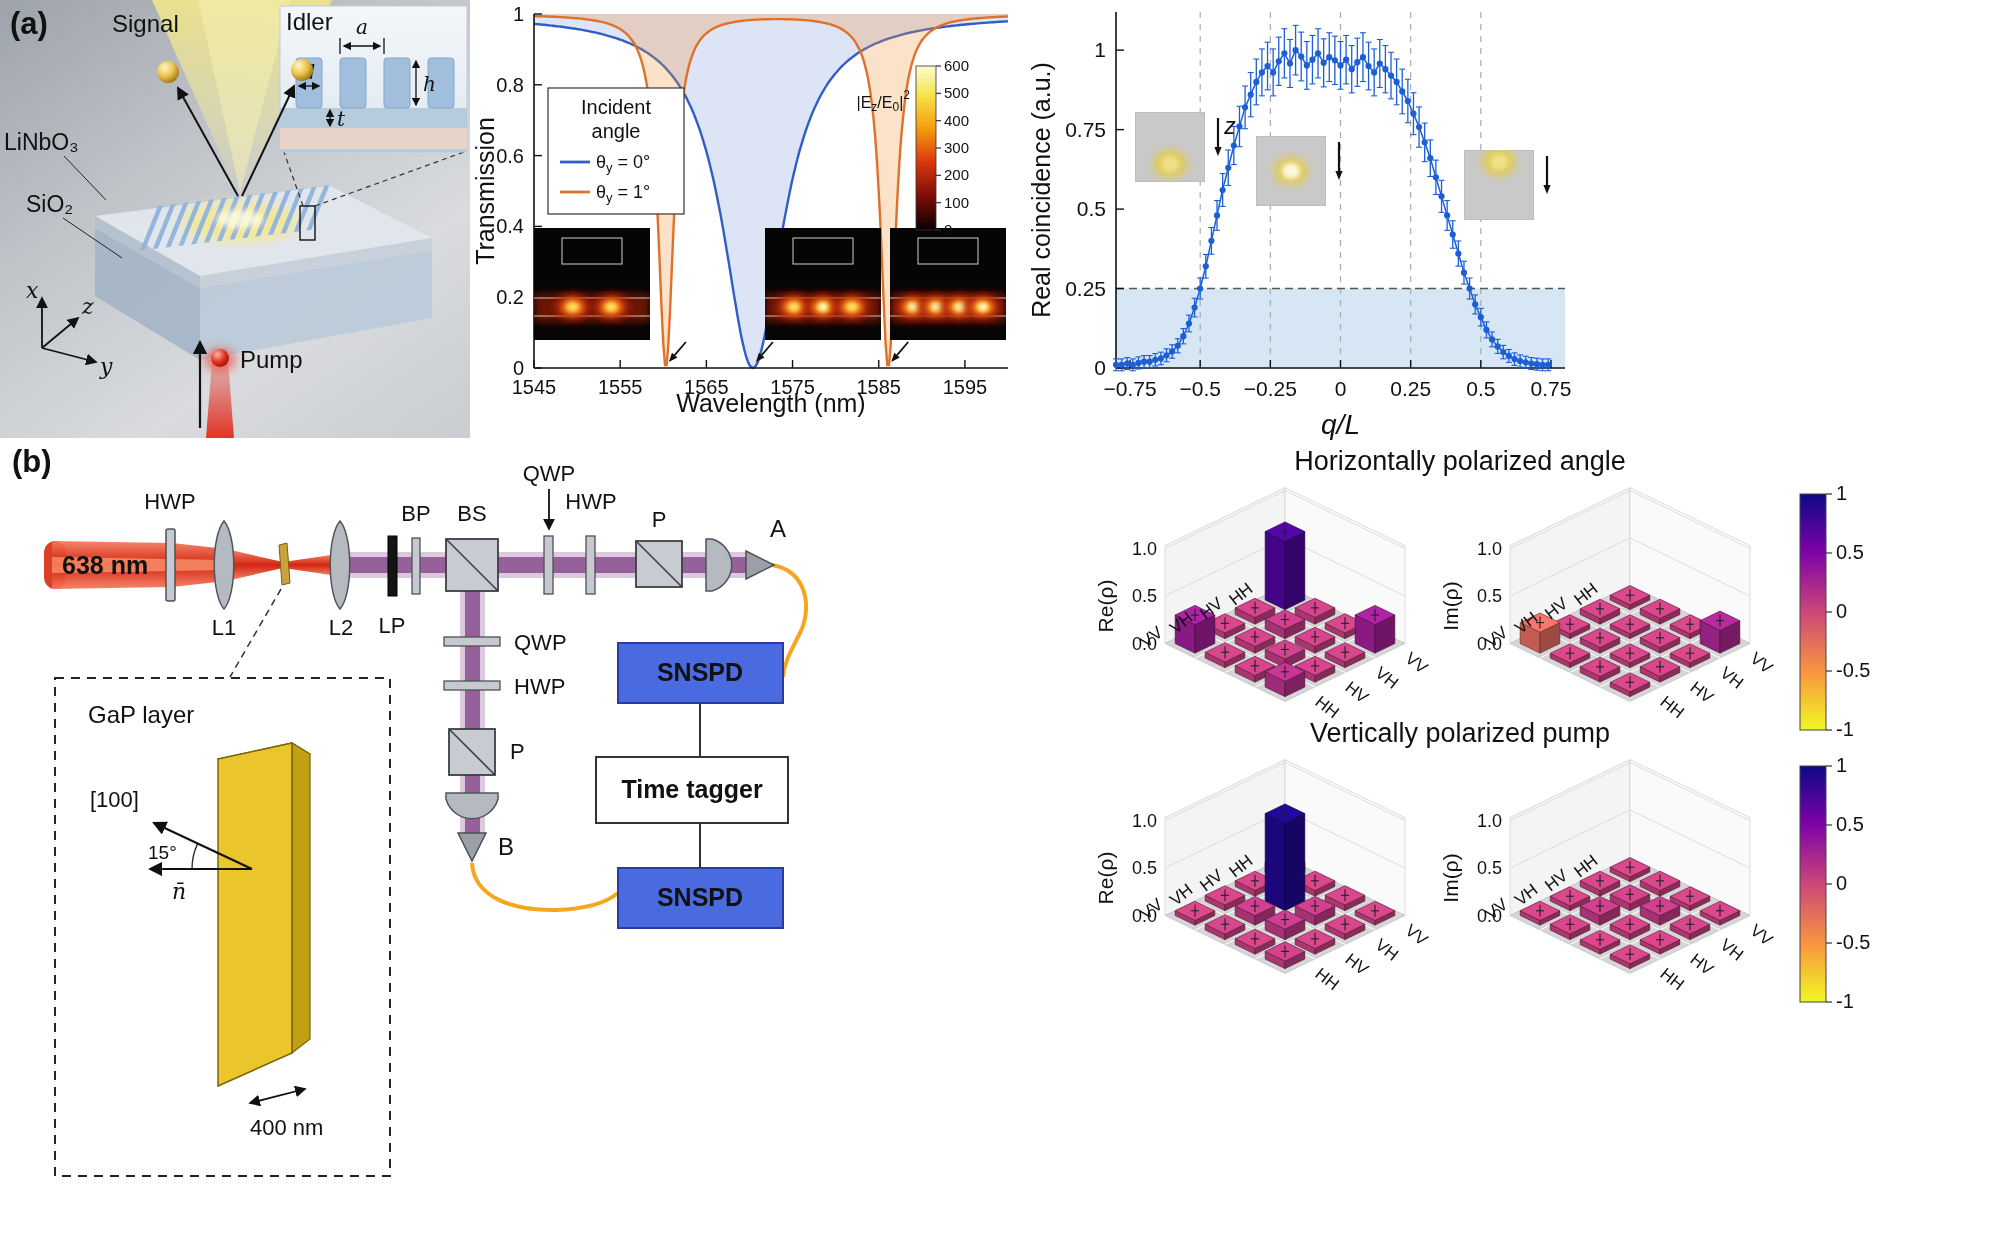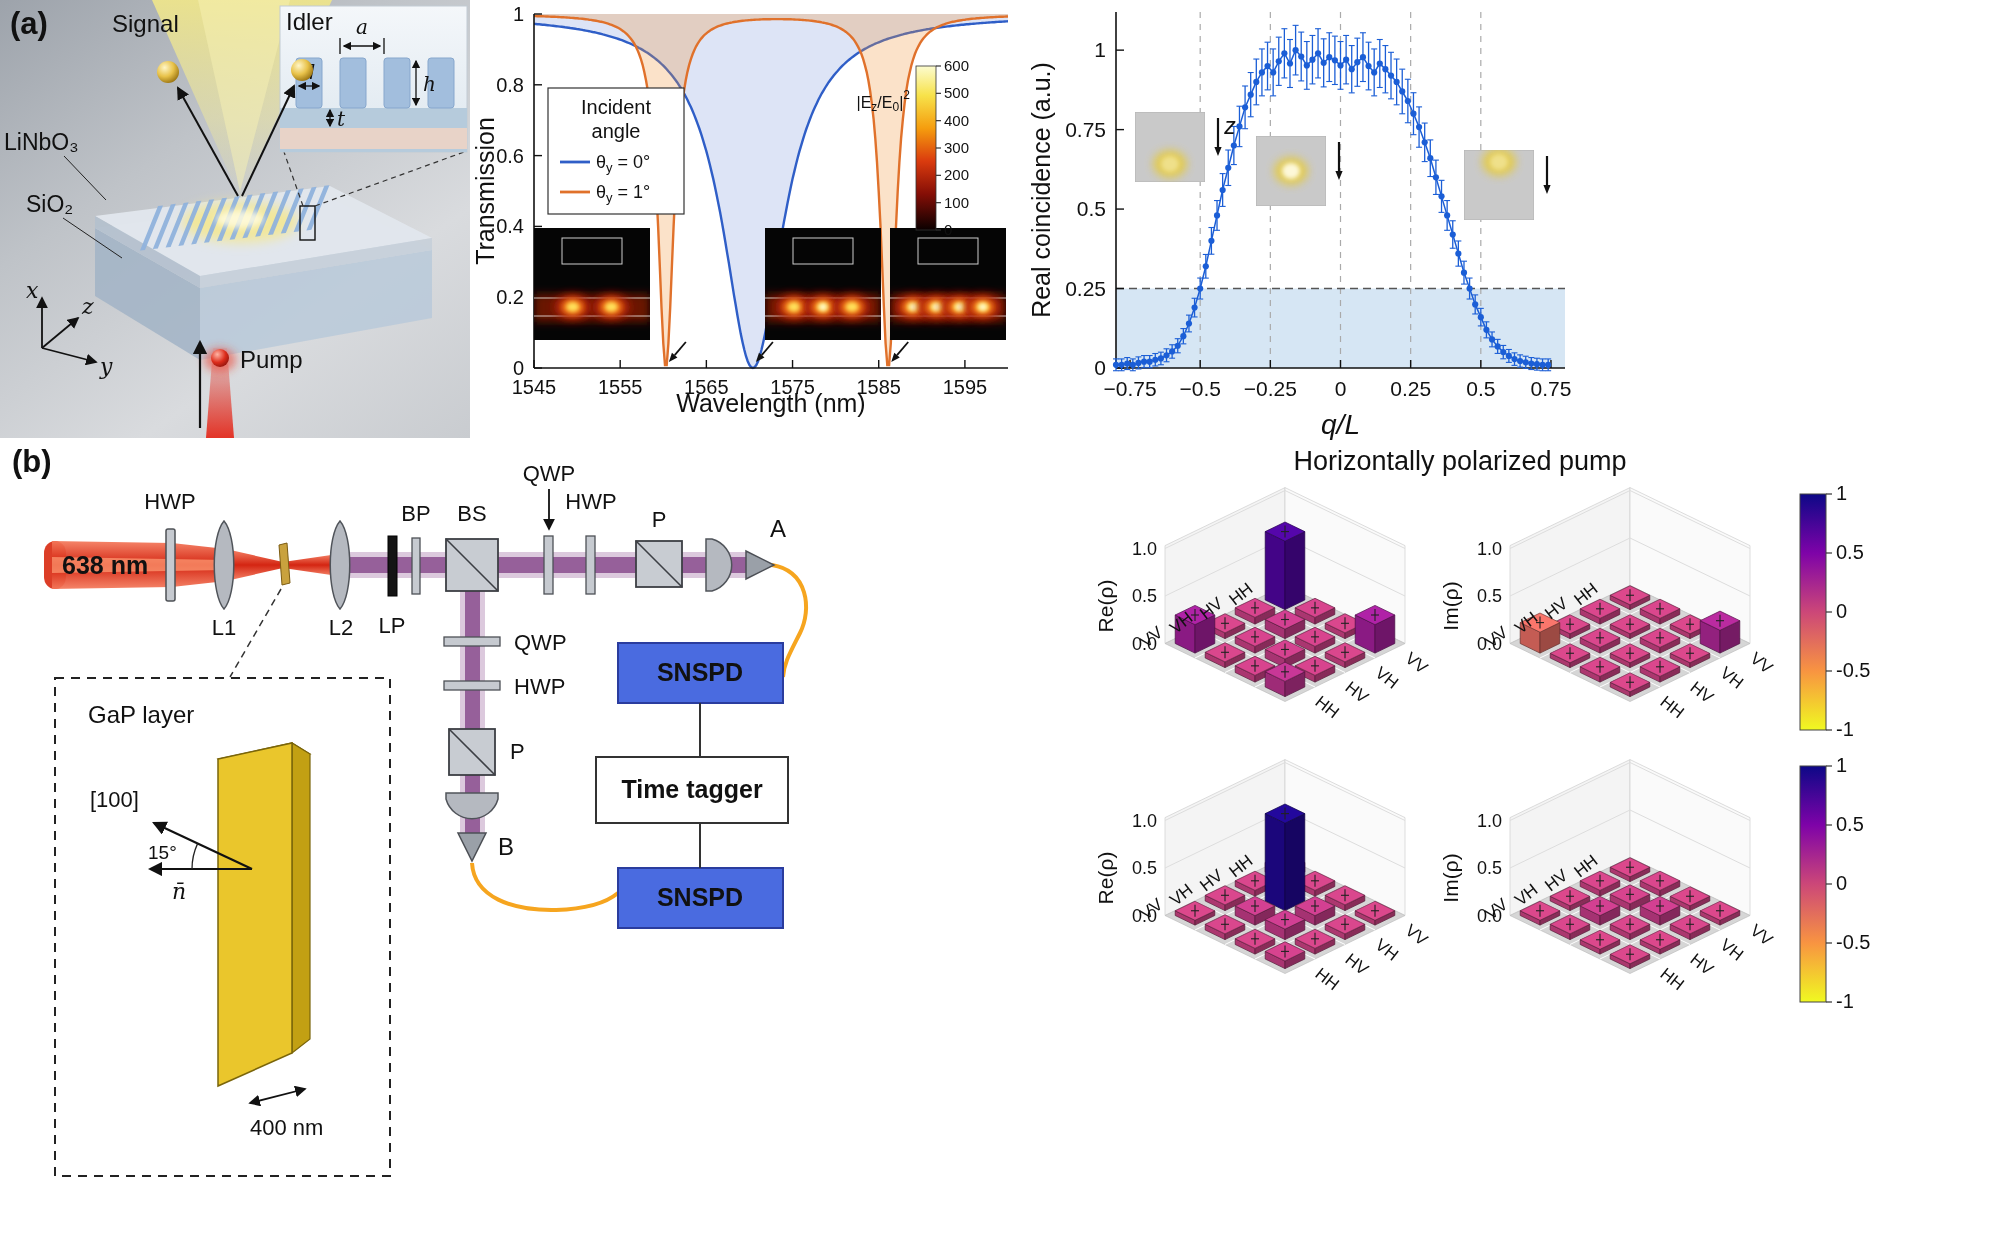--- a/index.html
+++ b/index.html
@@ -780,21 +780,21 @@
       <line x1="252" y1="428" x2="150" y2="428" stroke="#111" stroke-width="2.2" marker-end="url(#ahm)"></line>
       <path d="M192,428 A60,60 0 0 1 197.7,402.4" fill="none" stroke="#222" stroke-width="1.3"></path>
       <text x="90" y="366" font-size="22">[100]</text>
       <text x="148" y="418" font-size="19">15°</text>
       <text x="172" y="458" font-size="22" class="ser">n̄</text>
       <line x1="250" y1="662" x2="305" y2="648" stroke="#111" stroke-width="1.8" marker-start="url(#ahm)" marker-end="url(#ahm)"></line>
       <text x="250" y="694" font-size="22">400 nm</text>
     </g>
   </svg>
 
-  <div class="dm-title" id="dmTitleH">Horizontally polarized pump</div>
+  <div class="dm-title" id="dmTitleH">Horizontally polarized angle</div>
   <svg id="dmHRe" width="340" height="256" viewBox="0 0 340 256">
       <polygon points="190.0,9.6 70.0,67.6 70.0,165.5 190.0,107.5" fill="#f4f4f4" stroke="#cfcfcf" stroke-width="0.7"></polygon>
       <polygon points="190.0,9.6 310.0,67.6 310.0,165.5 190.0,107.5" fill="#fafafa" stroke="#cfcfcf" stroke-width="0.7"></polygon>
       <line x1="190" y1="60" x2="70" y2="118" stroke="#ddd" stroke-width="1"></line>
       <line x1="190" y1="60" x2="310" y2="118" stroke="#ddd" stroke-width="1"></line>
       <line x1="190" y1="12.5" x2="70" y2="70.5" stroke="#ddd" stroke-width="1"></line>
       <line x1="190" y1="12.5" x2="310" y2="70.5" stroke="#ddd" stroke-width="1"></line>
       <polygon points="190.0,107.5 310.0,165.5 190.0,223.5 70.0,165.5" fill="#d6d6d6" stroke="#bfbfbf" stroke-width="0.7"></polygon>
       <line x1="160" y1="122" x2="280" y2="180" stroke="#fff" stroke-width="1"></line>
       <line x1="220" y1="122" x2="100" y2="180" stroke="#fff" stroke-width="1"></line>
@@ -1009,20 +1009,21 @@
       <line x1="34" y1="67" x2="40" y2="67" stroke="#333" stroke-width="1.2"></line>
       <text x="44" y="73" font-size="20" fill="#111" text-anchor="start">0.5</text>
       <line x1="34" y1="126" x2="40" y2="126" stroke="#333" stroke-width="1.2"></line>
       <text x="44" y="132" font-size="20" fill="#111" text-anchor="start">0</text>
       <line x1="34" y1="185" x2="40" y2="185" stroke="#333" stroke-width="1.2"></line>
       <text x="44" y="191" font-size="20" fill="#111" text-anchor="start">-0.5</text>
       <line x1="34" y1="244" x2="40" y2="244" stroke="#333" stroke-width="1.2"></line>
       <text x="44" y="250" font-size="20" fill="#111" text-anchor="start">-1</text>
     </svg>
 
+  <div class="dm-title" id="dmTitleV">Vertically polarized pump</div>
   <svg id="dmVRe" width="340" height="256" viewBox="0 0 340 256">
       <polygon points="190.0,9.6 70.0,67.6 70.0,165.5 190.0,107.5" fill="#f4f4f4" stroke="#cfcfcf" stroke-width="0.7"></polygon>
       <polygon points="190.0,9.6 310.0,67.6 310.0,165.5 190.0,107.5" fill="#fafafa" stroke="#cfcfcf" stroke-width="0.7"></polygon>
       <line x1="190" y1="60" x2="70" y2="118" stroke="#ddd" stroke-width="1"></line>
       <line x1="190" y1="60" x2="310" y2="118" stroke="#ddd" stroke-width="1"></line>
       <line x1="190" y1="12.5" x2="70" y2="70.5" stroke="#ddd" stroke-width="1"></line>
       <line x1="190" y1="12.5" x2="310" y2="70.5" stroke="#ddd" stroke-width="1"></line>
       <polygon points="190.0,107.5 310.0,165.5 190.0,223.5 70.0,165.5" fill="#d6d6d6" stroke="#bfbfbf" stroke-width="0.7"></polygon>
       <line x1="160" y1="122" x2="280" y2="180" stroke="#fff" stroke-width="1"></line>
       <line x1="220" y1="122" x2="100" y2="180" stroke="#fff" stroke-width="1"></line>

